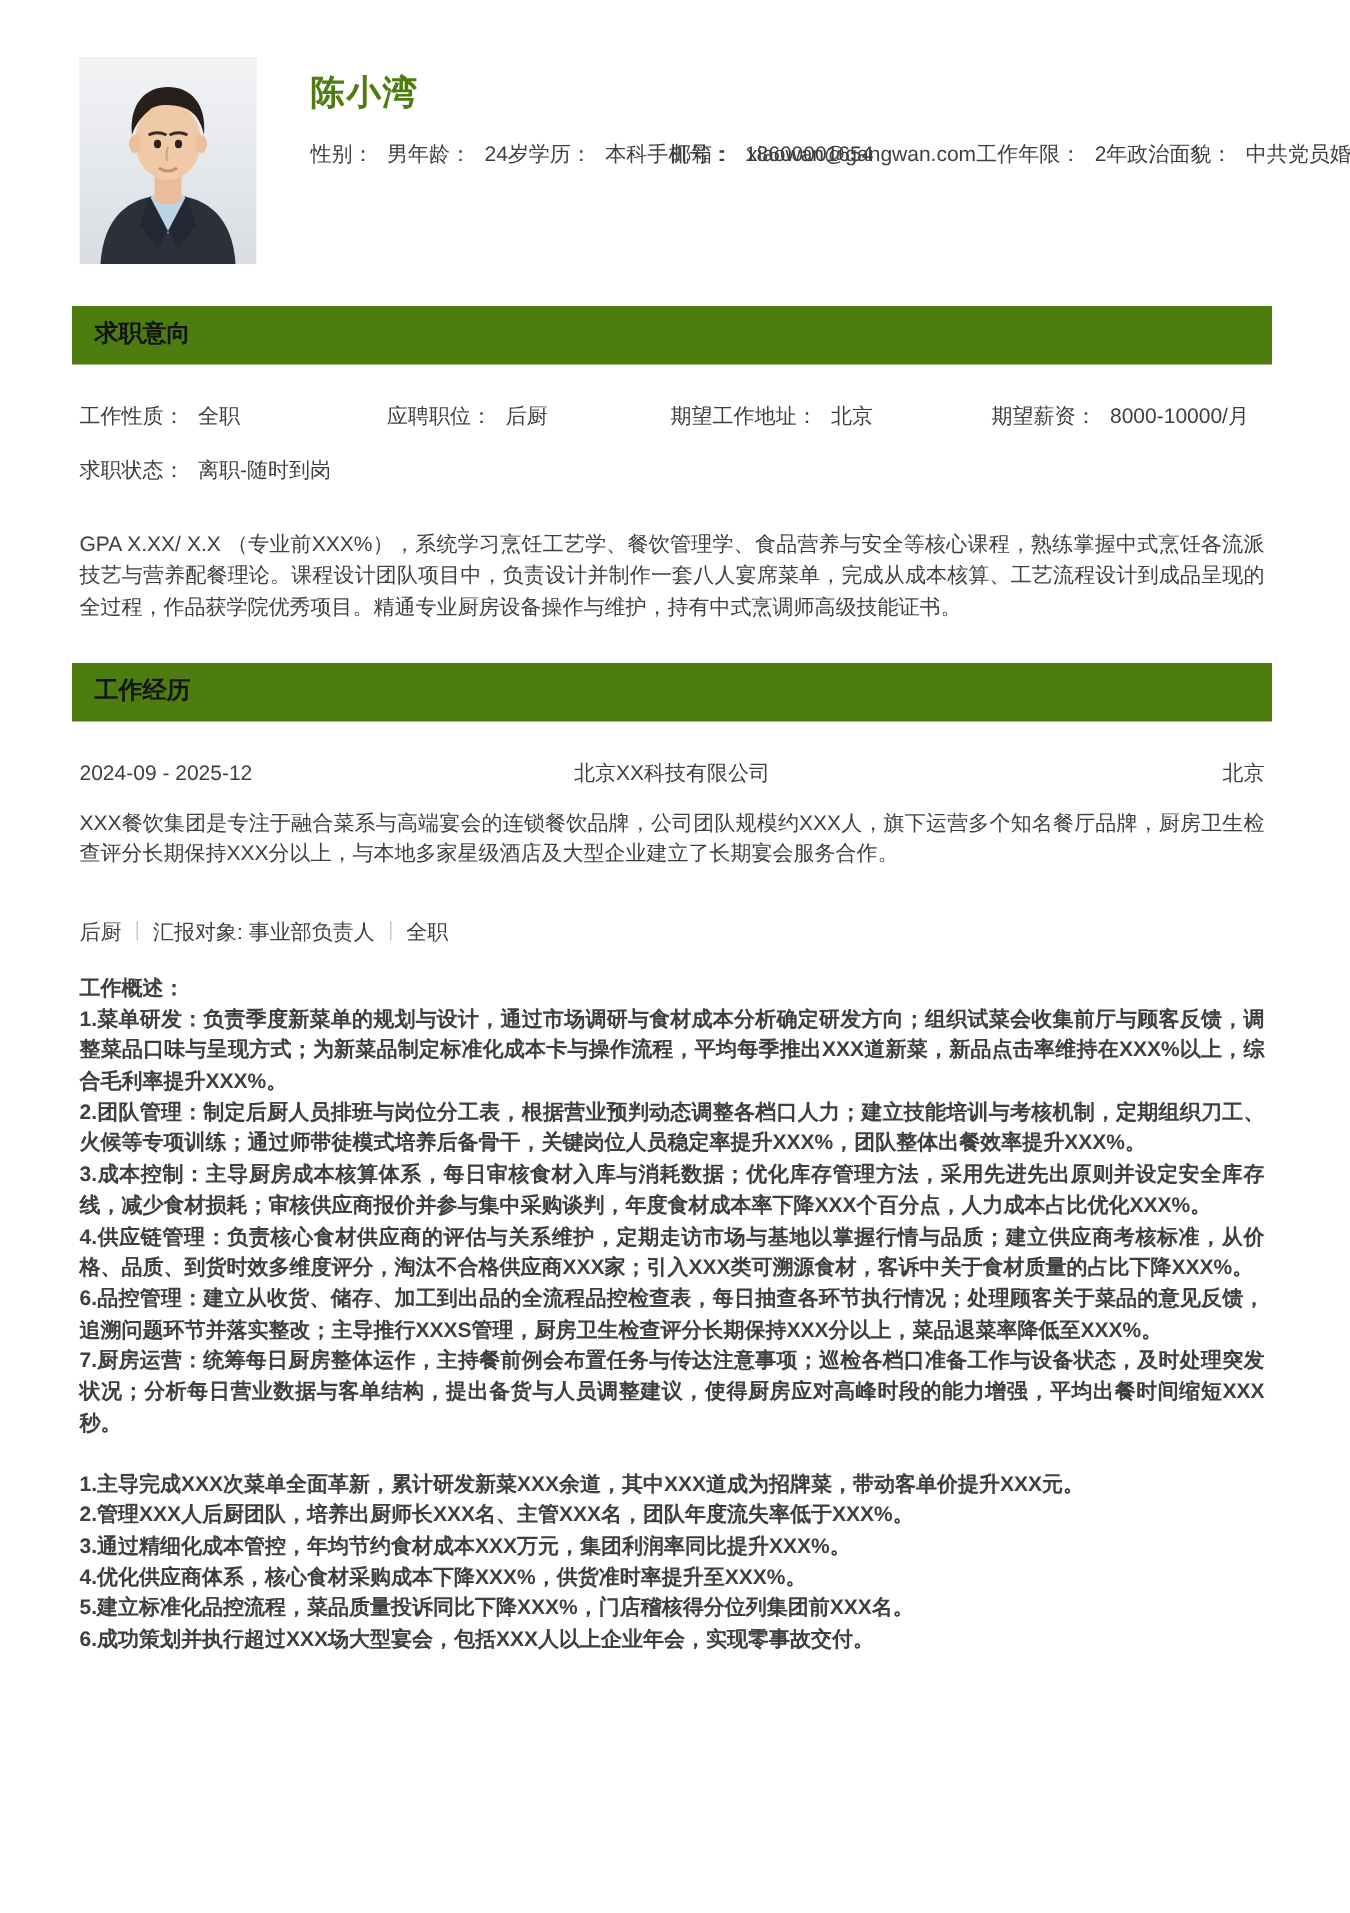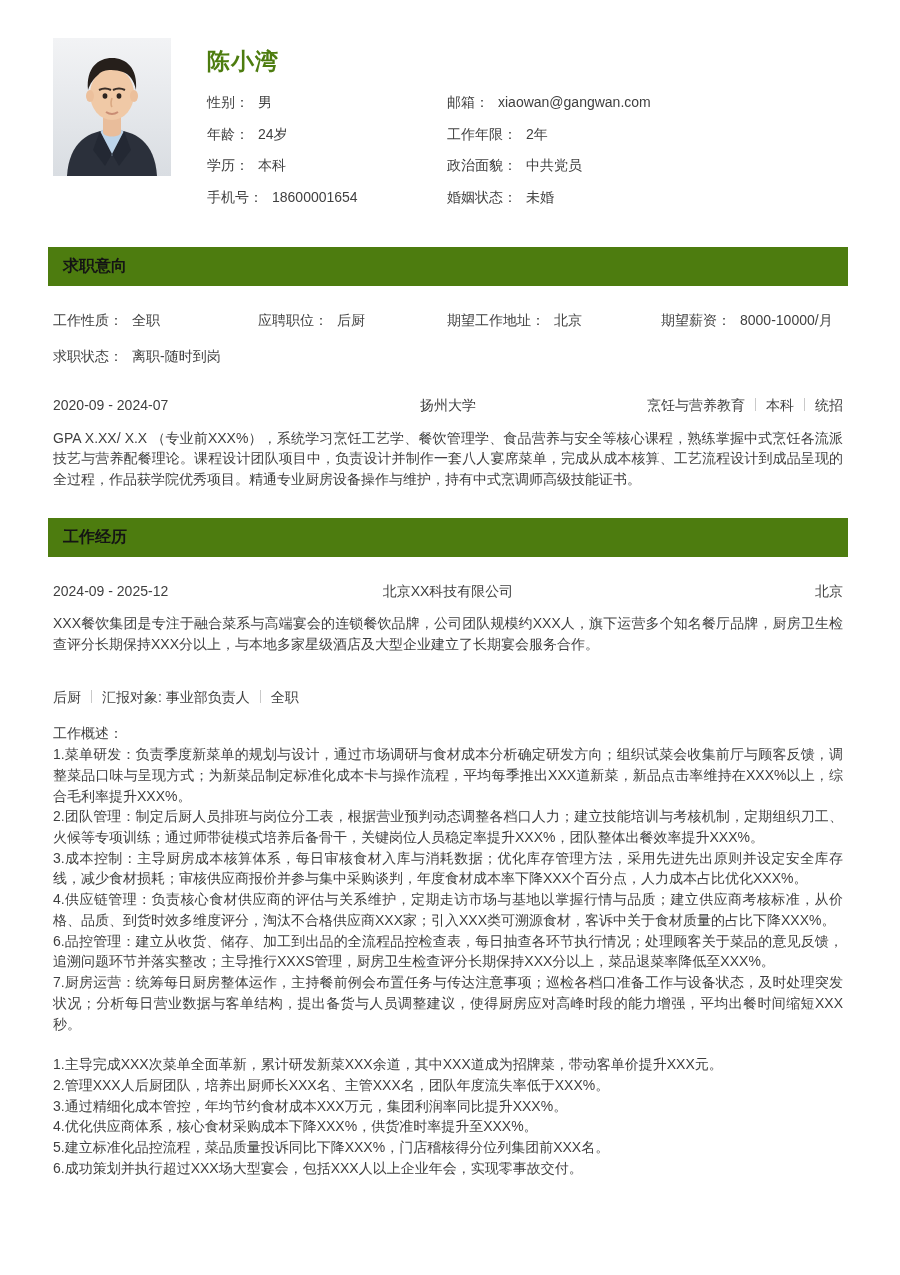--- a/index.html
+++ b/index.html
@@ -14,21 +14,21 @@
 
   
   .resume-header { display:flex; margin-left:5px; }
   .photo {
     width:118px; height:138px; flex:0 0 118px; overflow:hidden; background:#e9ebee;
   }
   .photo svg { display:block; }
   .header-info { margin-left:36px; flex:1; padding-top:6px; }
   .name { font-size:23px; font-weight:bold; color:#4d7c0f; letter-spacing:1px; }
   .fields { display:flex; margin-top:14px; }
-  .fcol { display:flex; flex-direction:column; }
+  .fcol { display:flex; }
   .fcol.left { width:240px; }
   .frow { margin-bottom:11px; white-space:nowrap; }
   .frow .lbl { margin-right:9px; }
 
   
   .section { margin-top:28px; }
   .section-bar {
     background:#4d7c0f; padding:7px 15px 8px 15px;
   }
   .section-title { font-size:16px; font-weight:bold; color:#141414; }
@@ -47,21 +47,21 @@
 
   .para { margin-top:12px; text-align:justify; }
 
   .sep {
     display:inline-block; width:1px; height:13px; background:#c9c9c9;
     margin:0 10px; vertical-align:-1px;
   }
 
   .position-line { margin-top:32px; }
   .block { margin-top:16px; }
-  .block p { text-align:justify; }
+  .block p { text-align:justify;font-weight:bold; }
   .achievements { margin-top:20px; }
 </style>
 </head>
 <body>
 
 <div class="page">
 
   <div class="resume-header">
     <div class="photo">
       <svg width="118" height="138" viewBox="0 0 118 138" xmlns="http://www.w3.org/2000/svg">
@@ -129,27 +129,20 @@
         <div class="kv"><span class="lbl">期望薪资：</span><span>8000-10000/月</span></div>
       </div>
       <div class="intent-row2 kv">
         <span class="lbl">求职状态：</span><span>离职-随时到岗</span>
       </div>
     </div>
   </div>
 
   <div class="section">
     <div class="section-body inner">
-      <div class="triple">
-        <span class="t-left">2020-09 - 2024-07</span>
-        <span class="t-mid">扬州大学</span>
-        <span class="t-right">
-          <span>烹饪与营养教育</span><span class="sep"></span><span>本科</span><span class="sep"></span><span>统招</span>
-        </span>
-      </div>
       <p class="para">GPA X.XX/ X.X （专业前XXX%），系统学习烹饪工艺学、餐饮管理学、食品营养与安全等核心课程，熟练掌握中式烹饪各流派技艺与营养配餐理论。课程设计团队项目中，负责设计并制作一套八人宴席菜单，完成从成本核算、工艺流程设计到成品呈现的全过程，作品获学院优秀项目。精通专业厨房设备操作与维护，持有中式烹调师高级技能证书。</p>
     </div>
   </div>
 
   <div class="section">
     <div class="section-bar">
       <span class="section-title">工作经历</span>
     </div>
     <div class="section-body inner">
       <div class="triple">

